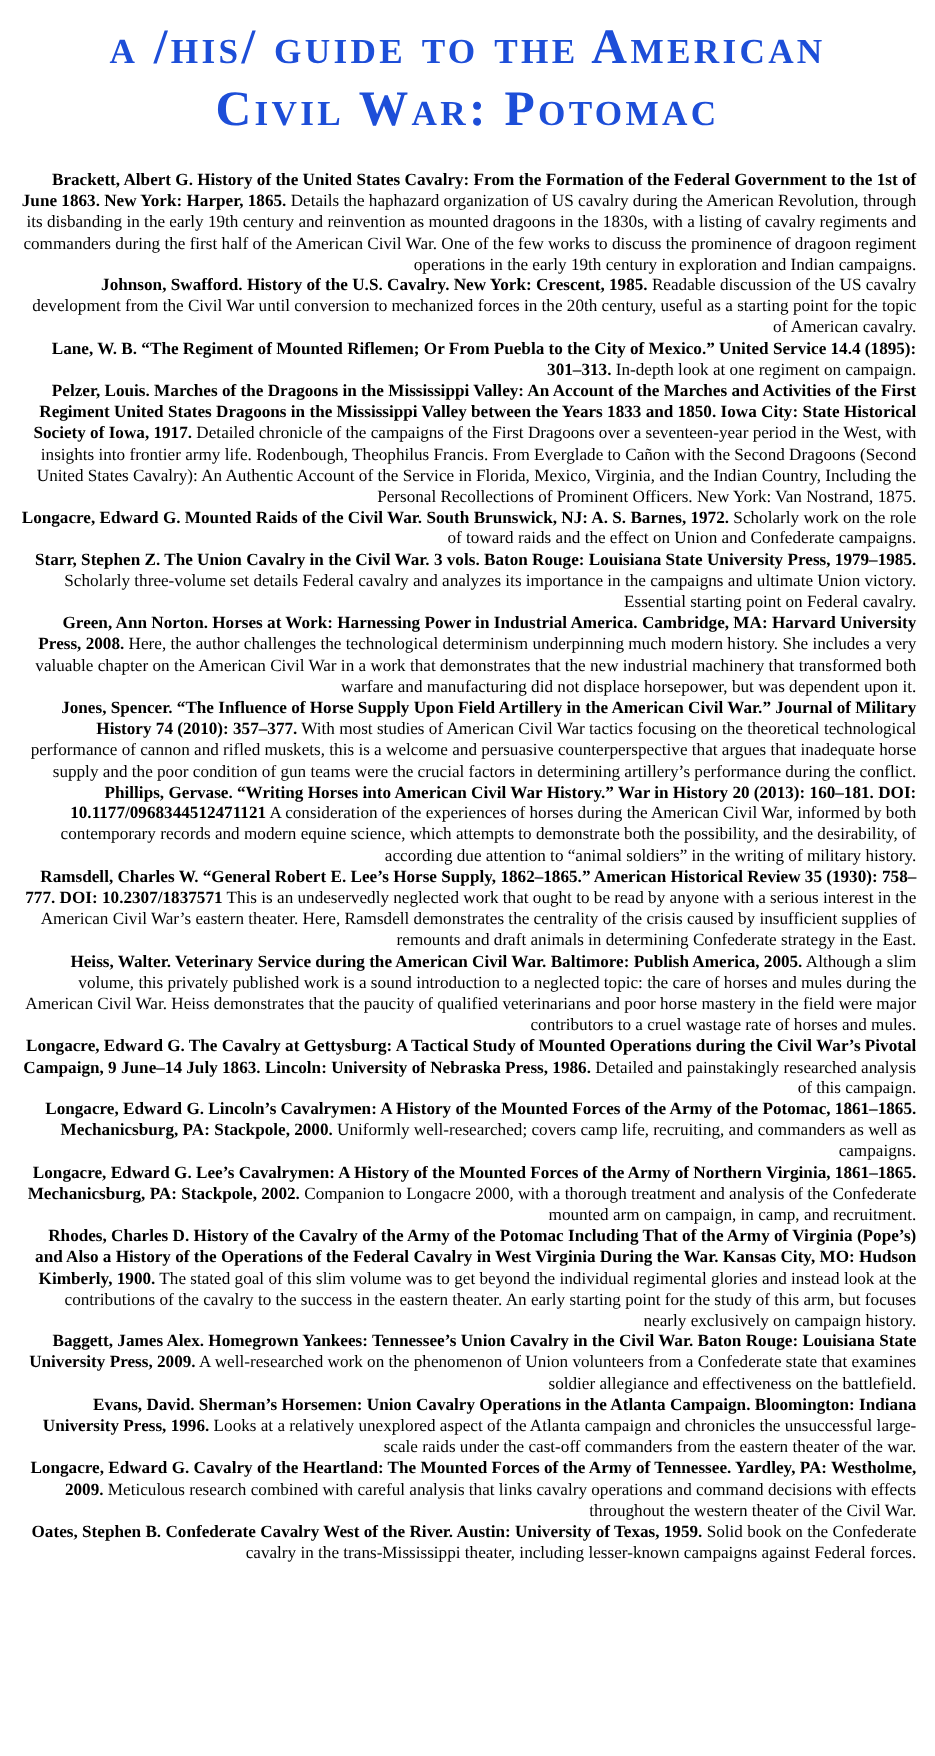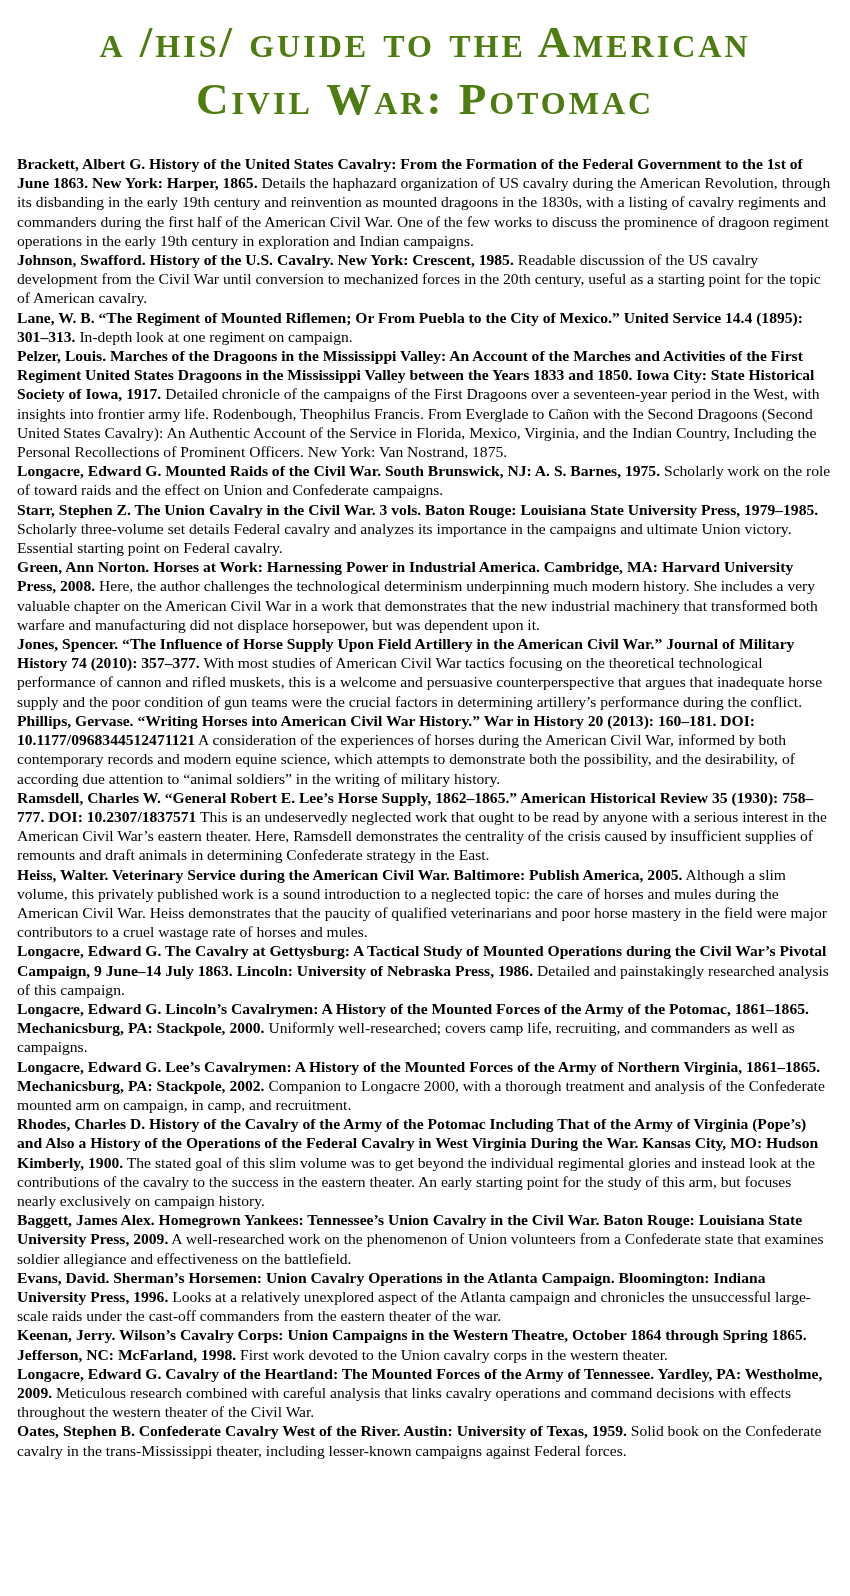--- a/index.html
+++ b/index.html
@@ -21,32 +21,33 @@
     margin-bottom: 26px;
   }
   h1.doc-title {
     font-family: "Liberation Serif", serif;
     font-variant: small-caps;
     font-weight: 700;
     font-size: 45px;
     line-height: 57px;
     letter-spacing: 3px;
     margin: 0;
-    color: #4d7c0f;
+    color: #1d4ed8;
   }
   main.bib {
     padding: 0 17px 20px 17px;
     font-family: "Liberation Serif", serif;
     font-size: 15.6px;
     line-height: 19.2px;
     text-align: left;
   }
   p.entry {
     margin: 0;
     padding: 0;
+    text-align: right;
   }
   p.entry strong.citation {
     font-weight: 700;
   }
 </style>
 </head>
 <body>
 
 <div class="doc">
   <header class="doc-header">
@@ -58,21 +59,21 @@
       <p class="entry"><strong class="citation">Brackett, Albert G. History of the United States Cavalry: From the Formation of the Federal Government to the 1st of June 1863. New York: Harper, 1865.</strong> <span class="annotation">Details the haphazard organization of US cavalry during the American Revolution, through its disbanding in the early 19th century and reinvention as mounted dragoons in the 1830s, with a listing of cavalry regiments and commanders during the first half of the American Civil War. One of the few works to discuss the prominence of dragoon regiment operations in the early 19th century in exploration and Indian campaigns.</span></p>
 
       <p class="entry"><strong class="citation">Johnson, Swafford. History of the U.S. Cavalry. New York: Crescent, 1985.</strong> <span class="annotation">Readable discussion of the US cavalry development from the Civil War until conversion to mechanized forces in the 20th century, useful as a starting point for the topic of American cavalry.</span></p>
 
 
       <p class="entry"><strong class="citation">Lane, W. B. “The Regiment of Mounted Riflemen; Or From Puebla to the City of Mexico.” United Service 14.4 (1895): 301–313.</strong> <span class="annotation">In-depth look at one regiment on campaign.</span></p>
 
       <p class="entry"><strong class="citation">Pelzer, Louis. Marches of the Dragoons in the Mississippi Valley: An Account of the Marches and Activities of the First Regiment United States Dragoons in the Mississippi Valley between the Years 1833 and 1850. Iowa City: State Historical Society of Iowa, 1917.</strong> <span class="annotation">Detailed chronicle of the campaigns of the First Dragoons over a seventeen-year period in the West, with insights into frontier army life. Rodenbough, Theophilus Francis. From Everglade to Cañon with the Second Dragoons (Second United States Cavalry): An Authentic Account of the Service in Florida, Mexico, Virginia, and the Indian Country, Including the Personal Recollections of Prominent Officers. New York: Van Nostrand, 1875.</span></p>
 
 
-      <p class="entry"><strong class="citation">Longacre, Edward G. Mounted Raids of the Civil War. South Brunswick, NJ: A. S. Barnes, 1975.</strong> <span class="annotation">Scholarly work on the role of toward raids and the effect on Union and Confederate campaigns.</span></p>
+      <p class="entry"><strong class="citation">Longacre, Edward G. Mounted Raids of the Civil War. South Brunswick, NJ: A. S. Barnes, 1972.</strong> <span class="annotation">Scholarly work on the role of toward raids and the effect on Union and Confederate campaigns.</span></p>
 
       <p class="entry"><strong class="citation">Starr, Stephen Z. The Union Cavalry in the Civil War. 3 vols. Baton Rouge: Louisiana State University Press, 1979–1985.</strong> <span class="annotation">Scholarly three-volume set details Federal cavalry and analyzes its importance in the campaigns and ultimate Union victory. Essential starting point on Federal cavalry.</span></p>
 
       <p class="entry"><strong class="citation">Green, Ann Norton. Horses at Work: Harnessing Power in Industrial America. Cambridge, MA: Harvard University Press, 2008.</strong> <span class="annotation">Here, the author challenges the technological determinism underpinning much modern history. She includes a very valuable chapter on the American Civil War in a work that demonstrates that the new industrial machinery that transformed both warfare and manufacturing did not displace horsepower, but was dependent upon it.</span></p>
 
       <p class="entry"><strong class="citation">Jones, Spencer. “The Influence of Horse Supply Upon Field Artillery in the American Civil War.” Journal of Military History 74 (2010): 357–377.</strong> <span class="annotation">With most studies of American Civil War tactics focusing on the theoretical technological performance of cannon and rifled muskets, this is a welcome and persuasive counterperspective that argues that inadequate horse supply and the poor condition of gun teams were the crucial factors in determining artillery’s performance during the conflict.</span></p>
 
       <p class="entry"><strong class="citation">Phillips, Gervase. “Writing Horses into American Civil War History.” War in History 20 (2013): 160–181. DOI: 10.1177/0968344512471121</strong> <span class="annotation">A consideration of the experiences of horses during the American Civil War, informed by both contemporary records and modern equine science, which attempts to demonstrate both the possibility, and the desirability, of according due attention to “animal soldiers” in the writing of military history.</span></p>
 
       <p class="entry"><strong class="citation">Ramsdell, Charles W. “General Robert E. Lee’s Horse Supply, 1862–1865.” American Historical Review 35 (1930): 758–777. DOI: 10.2307/1837571</strong> <span class="annotation">This is an undeservedly neglected work that ought to be read by anyone with a serious interest in the American Civil War’s eastern theater. Here, Ramsdell demonstrates the centrality of the crisis caused by insufficient supplies of remounts and draft animals in determining Confederate strategy in the East.</span></p>
@@ -84,19 +85,18 @@
       <p class="entry"><strong class="citation">Longacre, Edward G. Lincoln’s Cavalrymen: A History of the Mounted Forces of the Army of the Potomac, 1861–1865. Mechanicsburg, PA: Stackpole, 2000.</strong> <span class="annotation">Uniformly well-researched; covers camp life, recruiting, and commanders as well as campaigns.</span></p>
 
       <p class="entry"><strong class="citation">Longacre, Edward G. Lee’s Cavalrymen: A History of the Mounted Forces of the Army of Northern Virginia, 1861–1865. Mechanicsburg, PA: Stackpole, 2002.</strong> <span class="annotation">Companion to Longacre 2000, with a thorough treatment and analysis of the Confederate mounted arm on campaign, in camp, and recruitment.</span></p>
 
       <p class="entry"><strong class="citation">Rhodes, Charles D. History of the Cavalry of the Army of the Potomac Including That of the Army of Virginia (Pope’s) and Also a History of the Operations of the Federal Cavalry in West Virginia During the War. Kansas City, MO: Hudson Kimberly, 1900.</strong> <span class="annotation">The stated goal of this slim volume was to get beyond the individual regimental glories and instead look at the contributions of the cavalry to the success in the eastern theater. An early starting point for the study of this arm, but focuses nearly exclusively on campaign history.</span></p>
 
       <p class="entry"><strong class="citation">Baggett, James Alex. Homegrown Yankees: Tennessee’s Union Cavalry in the Civil War. Baton Rouge: Louisiana State University Press, 2009.</strong> <span class="annotation">A well-researched work on the phenomenon of Union volunteers from a Confederate state that examines soldier allegiance and effectiveness on the battlefield.</span></p>
 
       <p class="entry"><strong class="citation">Evans, David. Sherman’s Horsemen: Union Cavalry Operations in the Atlanta Campaign. Bloomington: Indiana University Press, 1996.</strong> <span class="annotation">Looks at a relatively unexplored aspect of the Atlanta campaign and chronicles the unsuccessful large-scale raids under the cast-off commanders from the eastern theater of the war.</span></p>
 
-      <p class="entry"><strong class="citation">Keenan, Jerry. Wilson’s Cavalry Corps: Union Campaigns in the Western Theatre, October 1864 through Spring 1865. Jefferson, NC: McFarland, 1998.</strong> <span class="annotation">First work devoted to the Union cavalry corps in the western theater.</span></p>
 
       <p class="entry"><strong class="citation">Longacre, Edward G. Cavalry of the Heartland: The Mounted Forces of the Army of Tennessee. Yardley, PA: Westholme, 2009.</strong> <span class="annotation">Meticulous research combined with careful analysis that links cavalry operations and command decisions with effects throughout the western theater of the Civil War.</span></p>
 
       <p class="entry"><strong class="citation">Oates, Stephen B. Confederate Cavalry West of the River. Austin: University of Texas, 1959.</strong> <span class="annotation">Solid book on the Confederate cavalry in the trans-Mississippi theater, including lesser-known campaigns against Federal forces.</span></p>
     </main>
 </div>
 
 </body></html>

